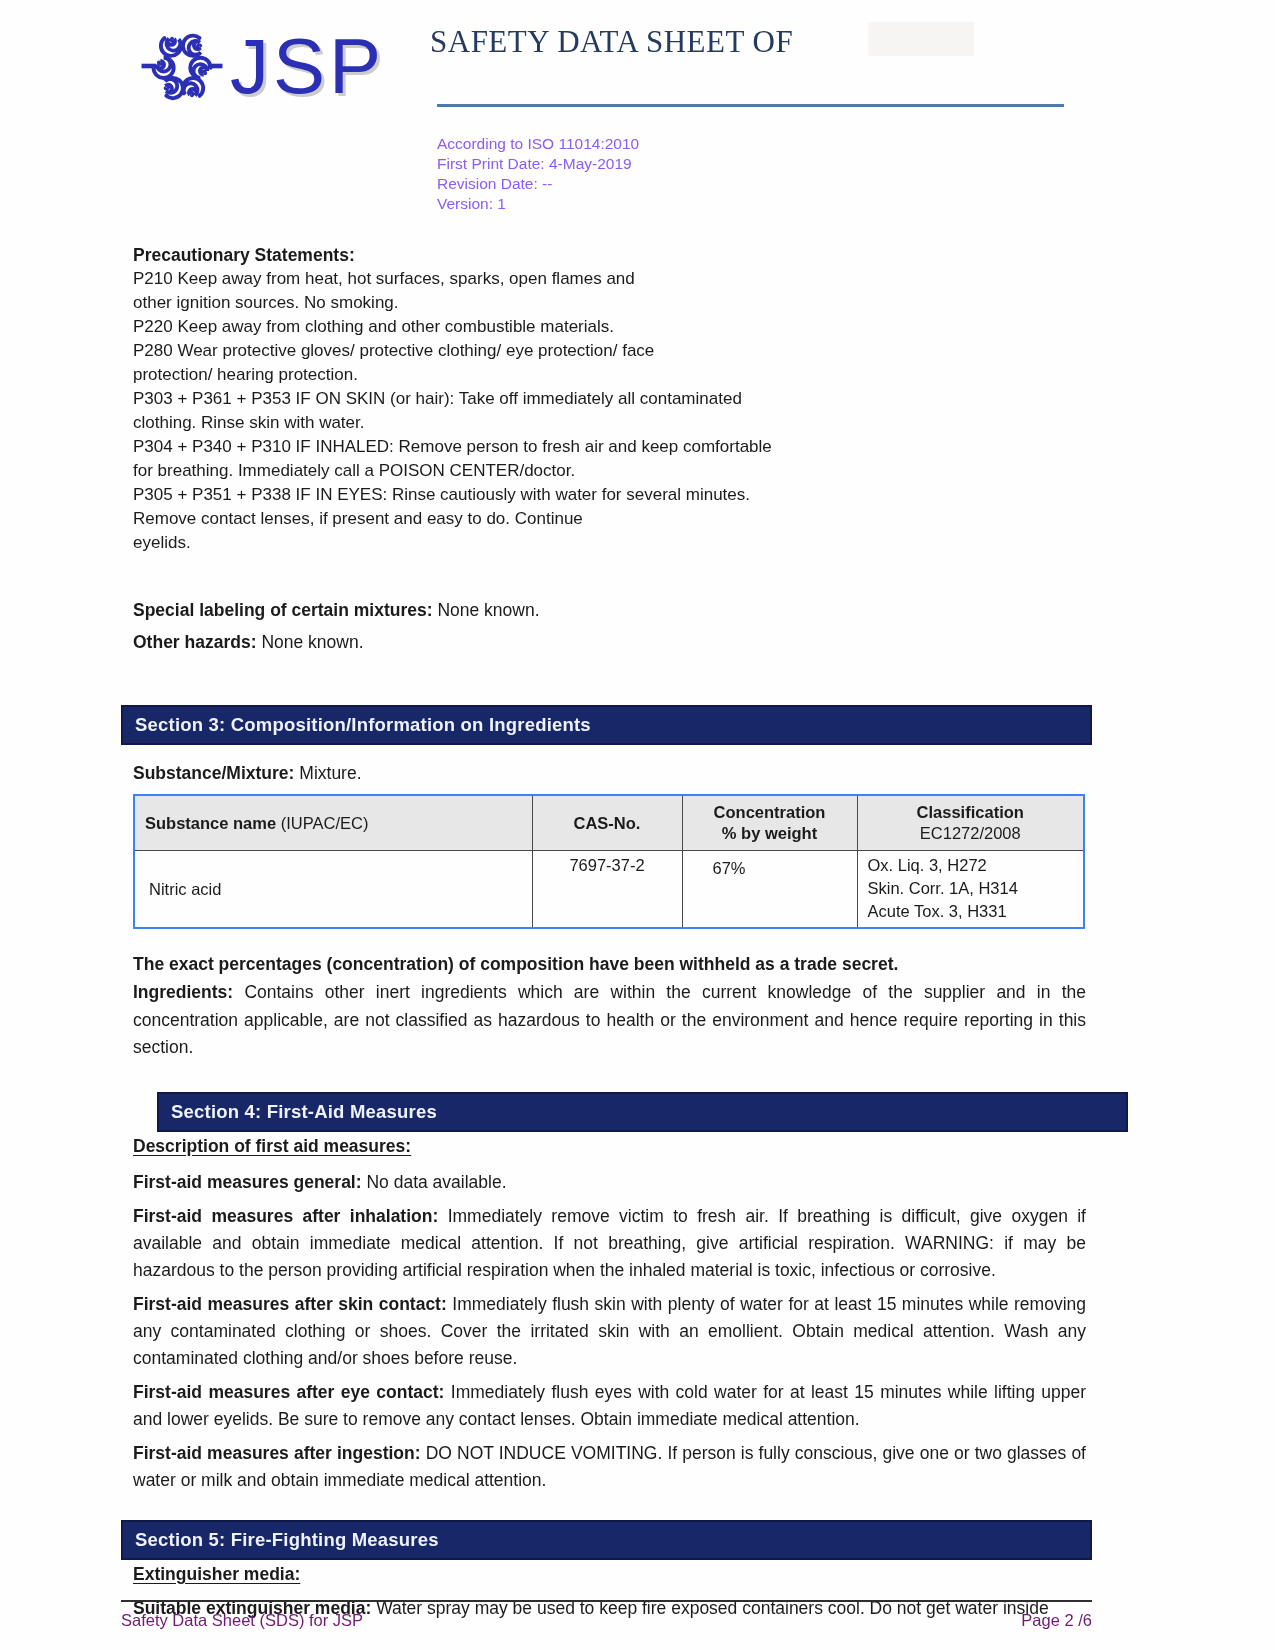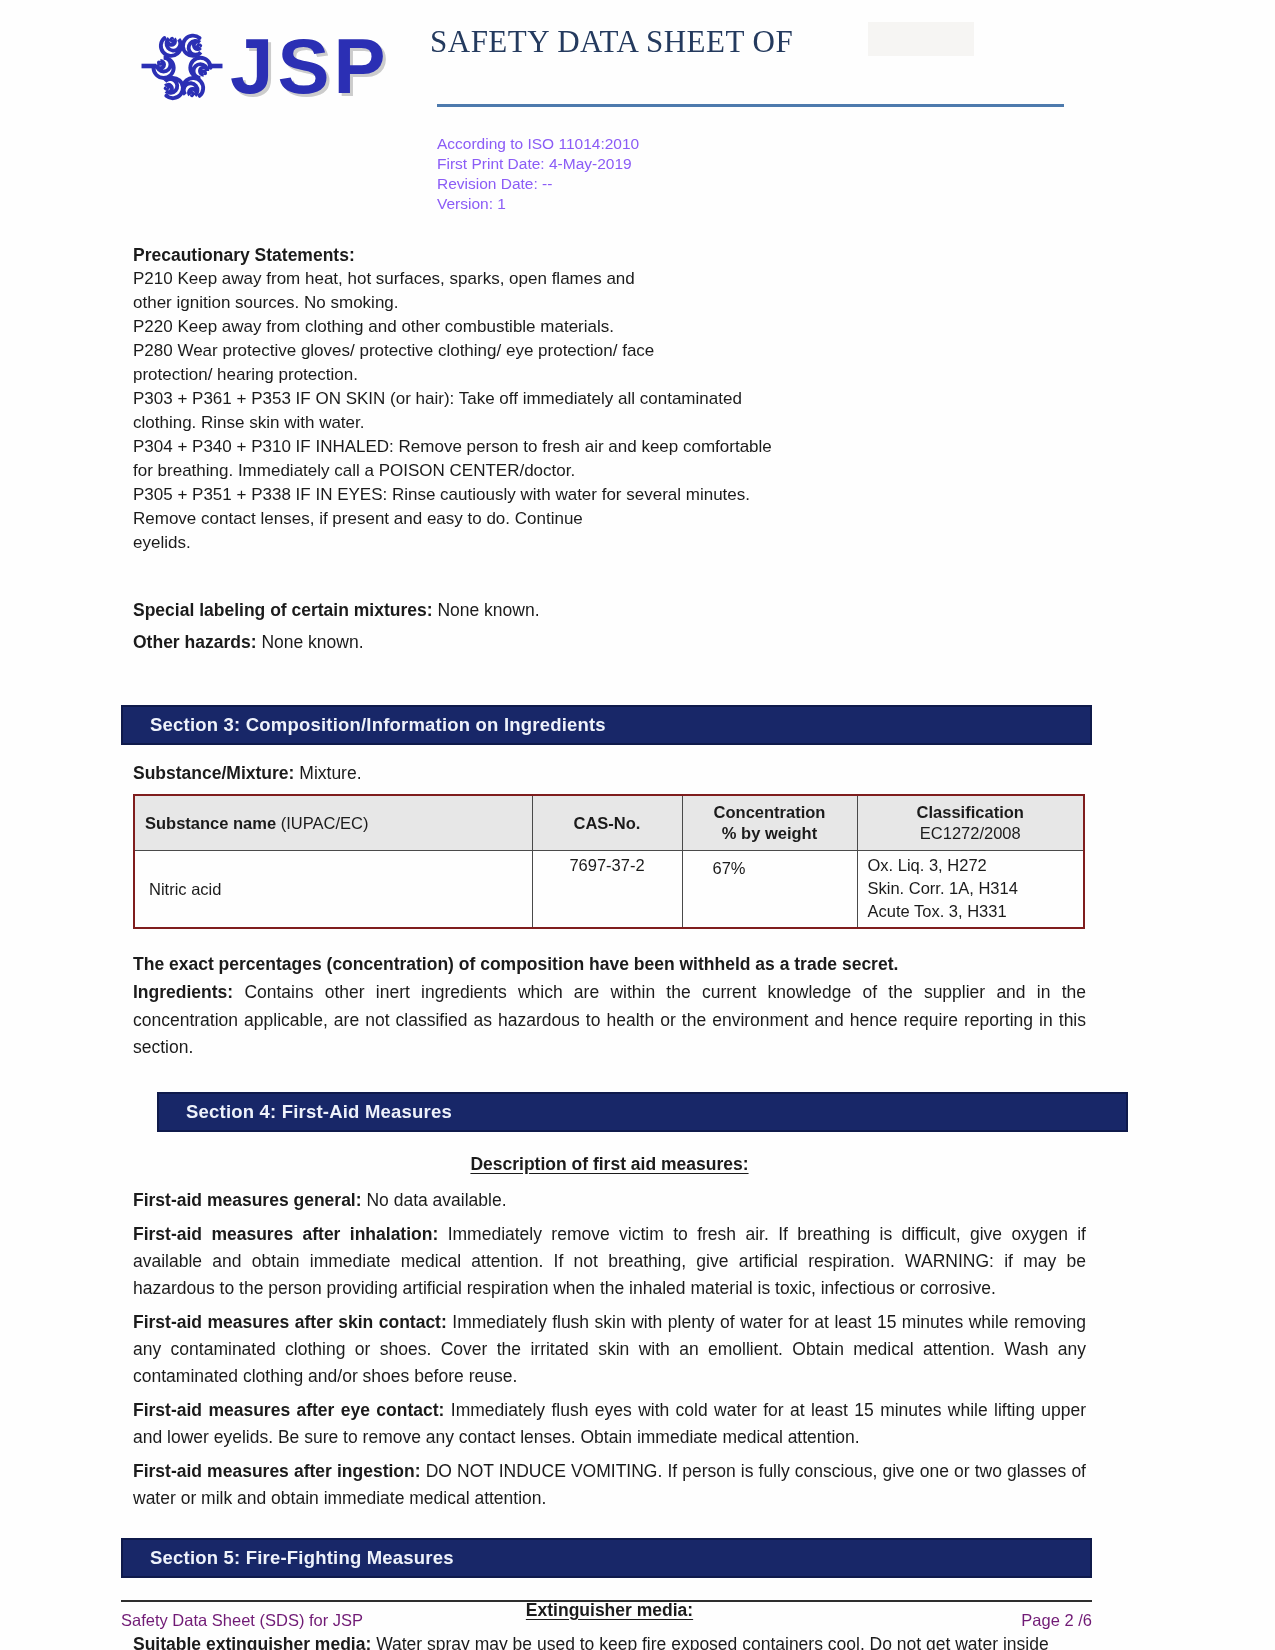--- a/index.html
+++ b/index.html
@@ -6,21 +6,21 @@
   .page {
     position:relative; width:1275px; height:1650px; margin:0 auto;
     background:#fefefe; overflow:hidden;
     font-family:"Liberation Sans", sans-serif; color:#1b1b1b;
   }
 
   
   .logo { position:absolute; left:136px; top:20px; display:flex; align-items:center; }
   .logo-emblem { width:92px; height:92px; }
   .logo-text {
-    font-size:78px; font-weight:bold; line-height:0.9; color:#2b2fb4;
+    font-size:78px; font-weight:normal; line-height:0.9; color:#2b2fb4;
     letter-spacing:4px; margin-left:2px;
     text-shadow:3px 3px 0 #cccccc, -1px -1px 0 #ffffff;
     text-align:center;
   }
   .doc-title {
     position:absolute; left:430px; top:24px;
     font-family:"Liberation Serif", serif; font-size:31px; letter-spacing:0.5px;
     color:#243a5e; font-weight:500; white-space:nowrap;
   }
   .title-underline { position:absolute; left:437px; top:104px; width:627px; height:3px; background:#4d7aad; }
@@ -33,49 +33,49 @@
   .p-heading { font-weight:bold; font-size:17.5px; line-height:24px; }
   .p-line { font-size:17px; line-height:24px; }
   .kv-line { font-size:17.5px; line-height:26px; }
   .kv-special { margin-top:42px; }
   .kv-other { margin-top:6px; }
 
   .section-bar {
     margin-left:-12px; width:971px; height:40px; box-sizing:border-box;
     background:#182768; border:2px solid #0f1a4b;
     color:#eef2fb; font-weight:bold; font-size:18.5px; line-height:36px;
-    padding-left:27px; letter-spacing:0.2px;
+    padding-left:12px; letter-spacing:0.2px;
   }
   .bar-s3 { margin-top:50px; }
   .bar-s4 { margin-top:30px;margin-left:24px; }
   .bar-s5 { margin-top:26px; }
 
   .substance-line { margin-top:18px; font-size:17.5px; }
 
   
   table.comp {
     margin-top:10px; border-collapse:collapse; width:950px;
-    border:2px solid #7f1d1d; font-size:16.5px; table-layout:fixed;
+    border:2px solid #3b82f6; font-size:16.5px; table-layout:fixed;
   }
   table.comp th, table.comp td { border:1px solid #4a4a4a; }
   table.comp thead th {
     background:#e7e7e7; height:50px; font-size:16.5px; text-align:center;
     font-weight:bold; padding:2px 6px; line-height:21px;
   }
   table.comp thead th.h-name { text-align:left; padding-left:10px; }
   .reg { font-weight:normal; }
   td.c-name { height:74px; vertical-align:middle; padding-left:14px; }
   td.c-cas  { vertical-align:top; text-align:center; padding-top:5px; }
   td.c-conc { vertical-align:top; text-align:left; padding-top:8px; padding-left:30px; }
   td.c-cls  { vertical-align:top; padding:3px 4px 3px 10px; line-height:23px; }
 
   .trade-secret { margin-top:25px; font-weight:bold; font-size:17.5px; }
   .ingredients { margin-top:4px; font-size:17.5px; line-height:27.5px; text-align:justify; }
 
-  .u-heading { margin-top:22px; font-weight:bold; font-size:17.5px; text-decoration:underline; text-underline-offset:3px;text-align:center; }
+  .u-heading { margin-top:4px; font-weight:bold; font-size:17.5px; text-decoration:underline; text-underline-offset:3px; }
   .fa-item { margin-top:7px; font-size:17.5px; line-height:27px; text-align:justify; }
   .fa-first { margin-top:12px; }
   .s5-item { margin-top:10px; font-size:17.5px; line-height:27px; }
 
   
   .footer {
     position:absolute; left:121px; top:1600px; width:971px;
     border-top:2px solid #2e2e2e; padding-top:9px;
     display:flex; justify-content:space-between; font-size:16.5px; color:#701a75;
   }

